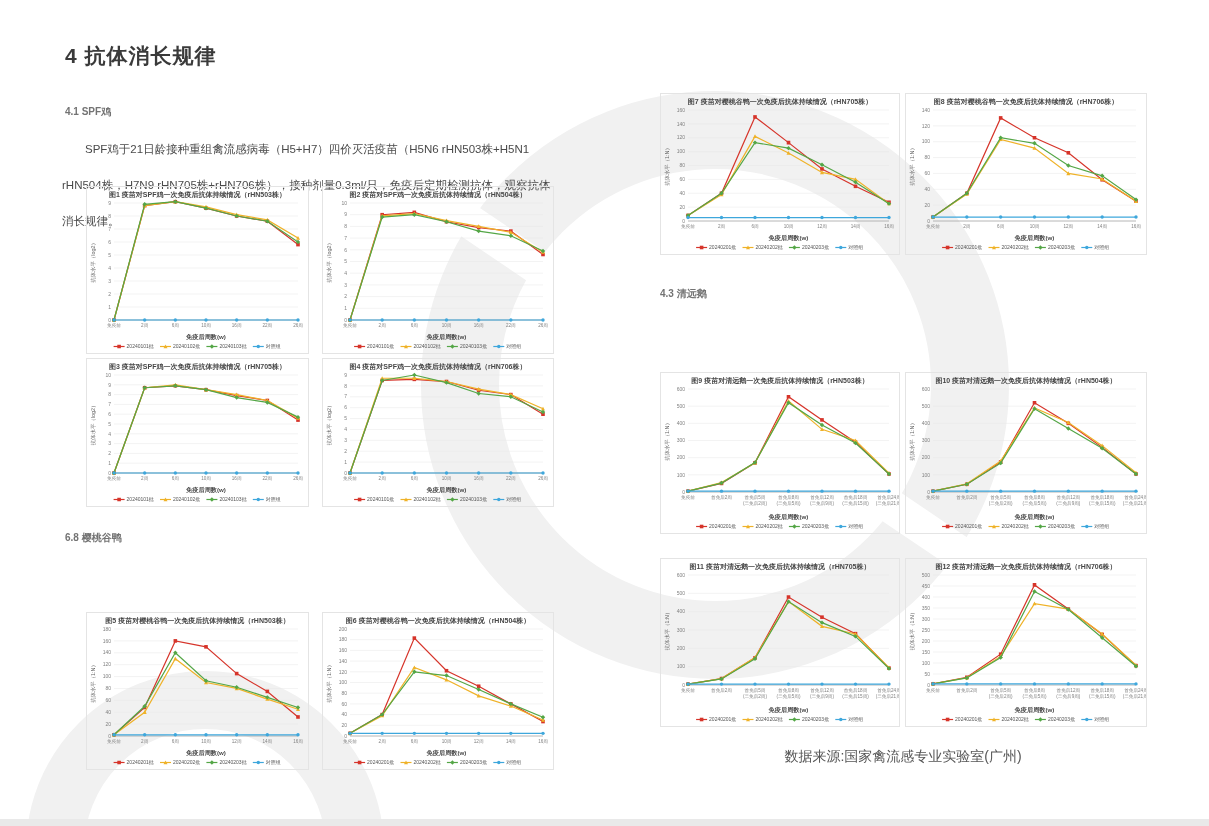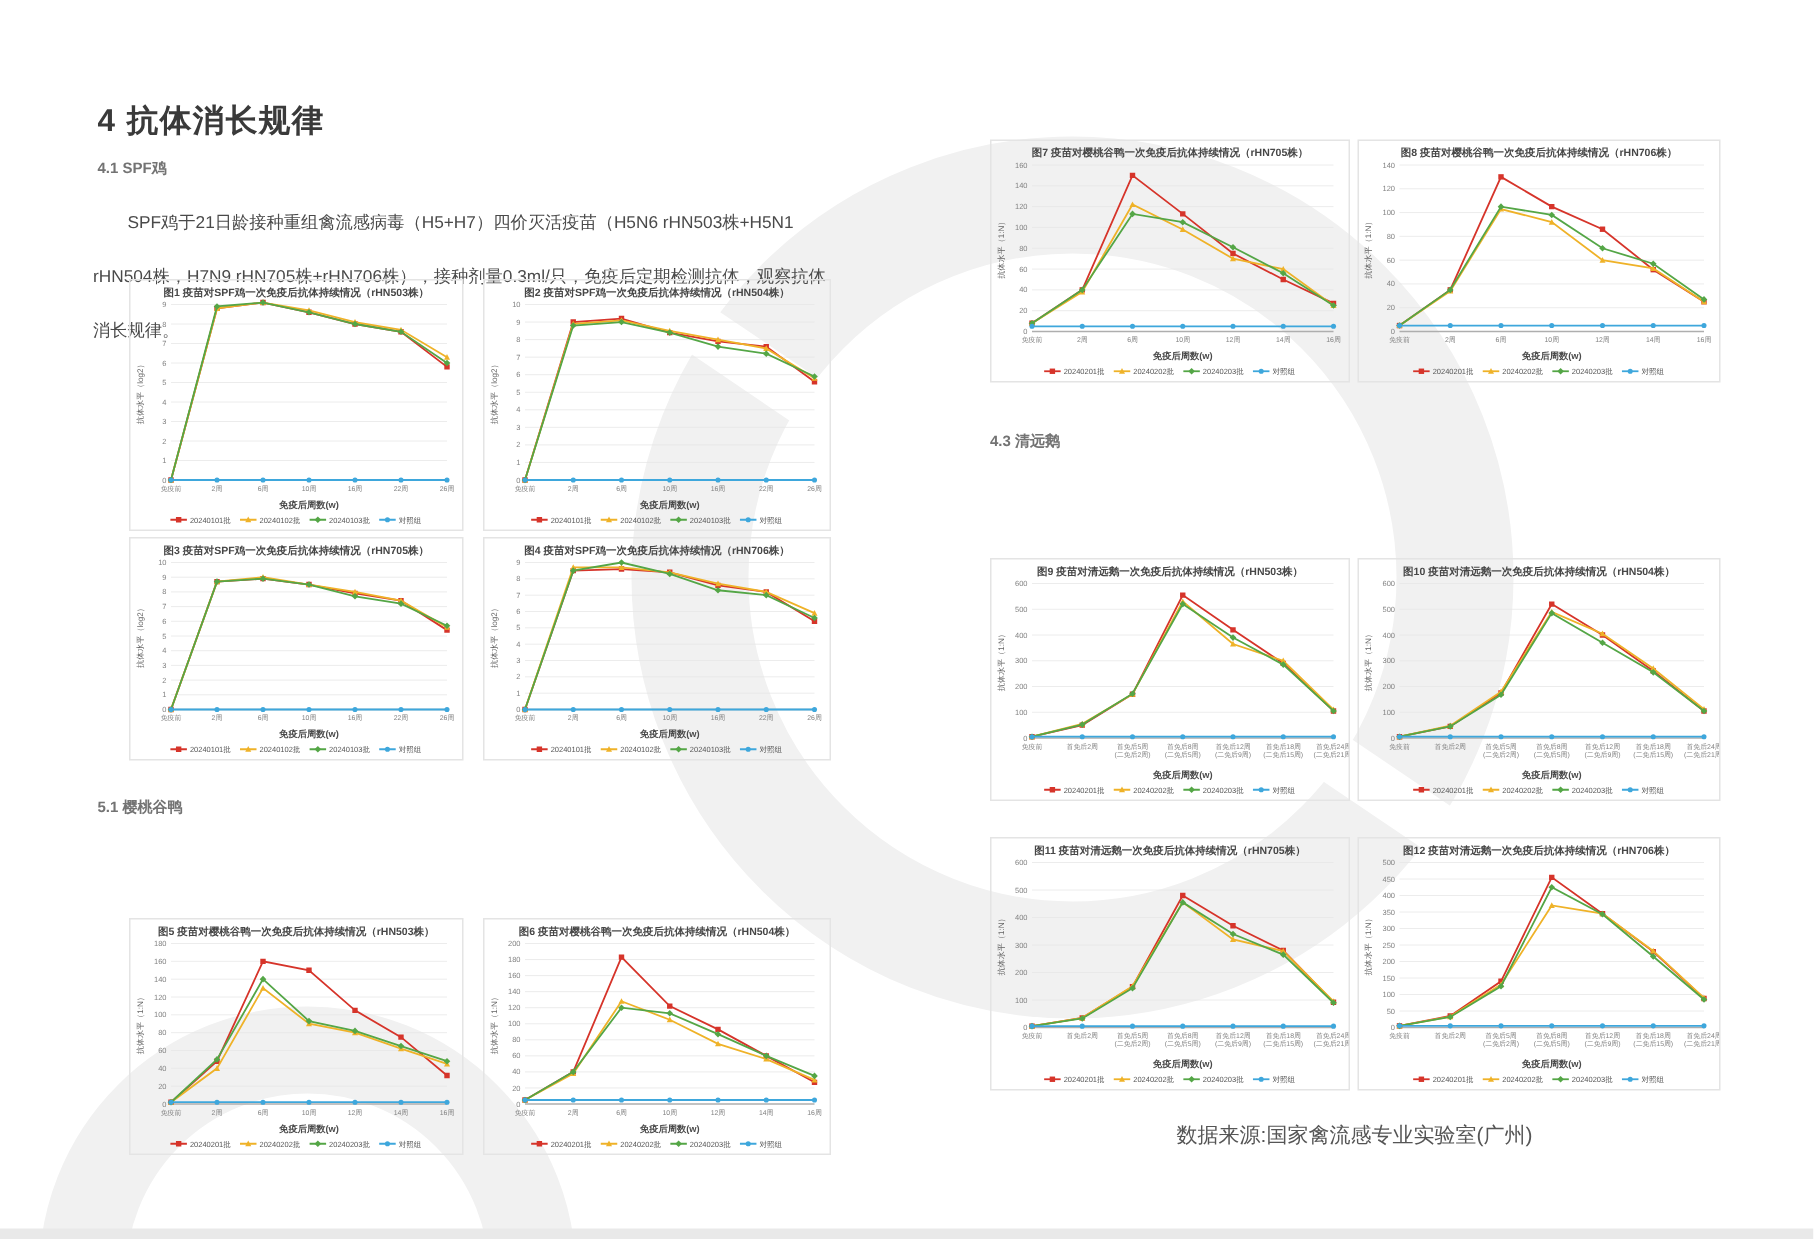--- a/index.html
+++ b/index.html
@@ -1,20 +1,20 @@
 <!DOCTYPE html>
 <html><head>
 <meta charset="utf-8">
 <style>
   html,body{margin:0;padding:0;}
   .page{position:relative;width:1209px;height:826px;background:#ffffff;overflow:hidden;
         font-family:"Liberation Sans",sans-serif;color:#4a4a4a;}
   .wm{position:absolute;left:0;top:0;z-index:0;}
   .content{position:absolute;left:0;top:0;width:100%;height:100%;z-index:1;}
-  .doc-title{position:absolute;left:65px;top:66px;font-size:21px;font-weight:bold;color:#3a3a3a;letter-spacing:1px;}
+  .doc-title{position:absolute;left:65px;top:42px;font-size:21px;font-weight:bold;color:#3a3a3a;letter-spacing:1px;}
   .sec-head{position:absolute;font-size:10px;font-weight:bold;color:#737373;}
   .sec-body{position:absolute;font-size:11.5px;line-height:36px;color:#4a4a4a;text-indent:2em;}
   .h41{left:65px;top:105px;}
   .p41{left:62px;top:131px;width:495px;}
   .h42{left:65px;top:531px;}
   .p42{left:62px;top:556px;width:495px;}
   .h43{left:660px;top:287px;}
   .p43{left:658px;top:311px;width:495px;}
   .chartbox{position:absolute;border:1px solid #e4e4e4;background:transparent;}
   .c0{left:86px;top:186px;width:221px;height:166px;}
@@ -352,21 +352,21 @@
           <path d="M83 138.4L85 142.2L81 142.2Z" fill="#efb228"></path>
           <text x="90.5" y="142.4" font-size="5" text-anchor="start" fill="#555555">20240102批</text>
           <line x1="123.89999999999999" y1="140.5" x2="134.89999999999998" y2="140.5" stroke="#54a646" stroke-width="1.2"></line>
           <path d="M129.39999999999998 138.3L131.59999999999997 140.5L129.39999999999998 142.7L127.19999999999997 140.5Z" fill="#54a646"></path>
           <text x="136.89999999999998" y="142.4" font-size="5" text-anchor="start" fill="#555555">20240103批</text>
           <line x1="170.29999999999998" y1="140.5" x2="181.29999999999998" y2="140.5" stroke="#3ea7dc" stroke-width="1.2"></line>
           <circle cx="175.79999999999998" cy="140.5" r="1.7" fill="#3ea7dc"></circle>
           <text x="183.29999999999998" y="142.4" font-size="5" text-anchor="start" fill="#555555">对照组</text>
         </svg></div>
 
-    <div class="sec-head h42">5.1 樱桃谷鸭</div>
+    <div class="sec-head h42">6.8 樱桃谷鸭</div>
 
     <div class="chartbox c4"><svg width="221" height="156">
           <line x1="27" y1="123" x2="211" y2="123" stroke="#aeaeae" stroke-width="0.9"></line>
           <text x="24" y="124.7" font-size="5" text-anchor="end" fill="#828282">0</text>
           <line x1="27" y1="111.11111111111111" x2="211" y2="111.11111111111111" stroke="#e6e6e6" stroke-width="0.5"></line>
           <text x="24" y="112.81111111111112" font-size="5" text-anchor="end" fill="#828282">20</text>
           <line x1="27" y1="99.22222222222223" x2="211" y2="99.22222222222223" stroke="#e6e6e6" stroke-width="0.5"></line>
           <text x="24" y="100.92222222222223" font-size="5" text-anchor="end" fill="#828282">40</text>
           <line x1="27" y1="87.33333333333334" x2="211" y2="87.33333333333334" stroke="#e6e6e6" stroke-width="0.5"></line>
           <text x="24" y="89.03333333333335" font-size="5" text-anchor="end" fill="#828282">60</text>

